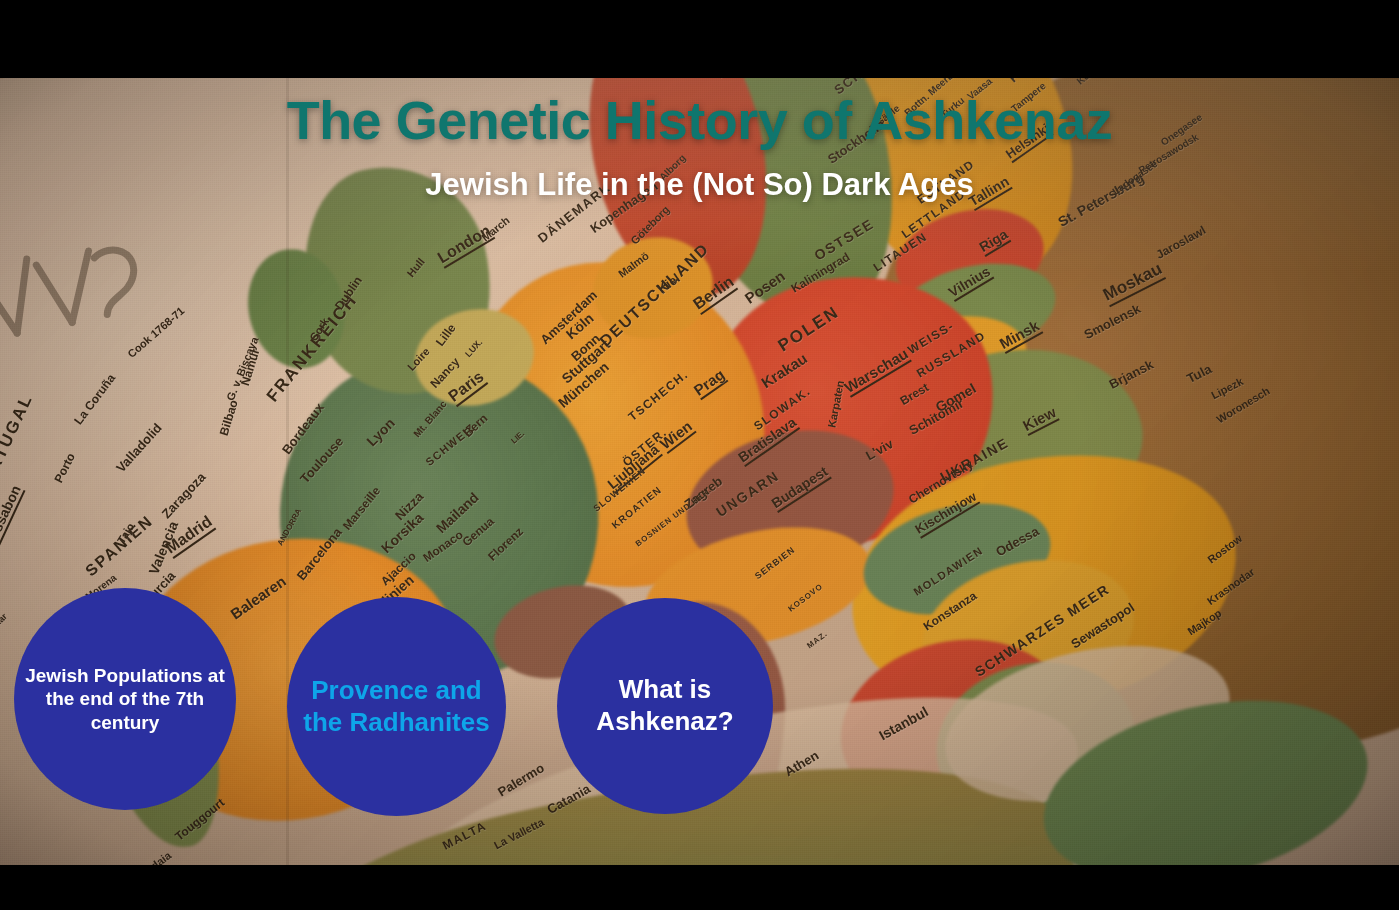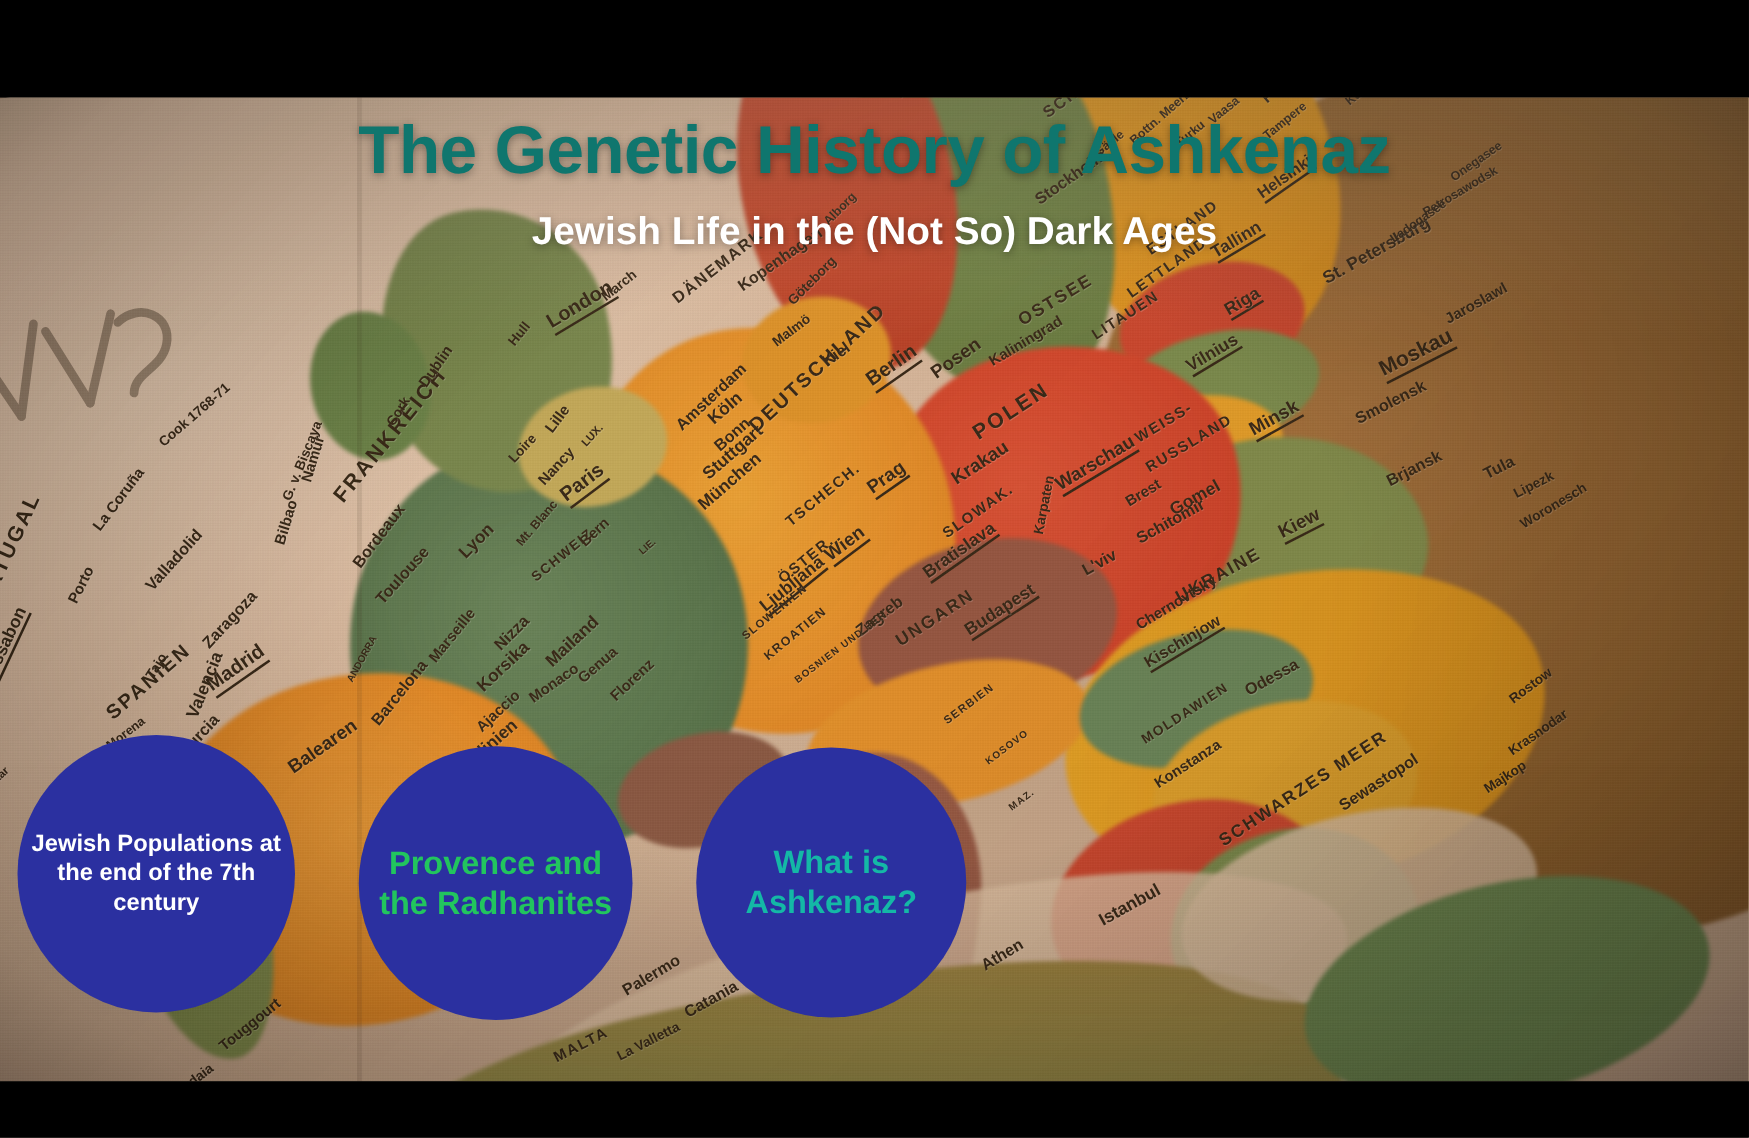--- a/index.html
+++ b/index.html
@@ -562,24 +562,24 @@
 
   <div id="title-block">
     <h1 id="title" style="color: #0f766e;">The Genetic History of Ashkenaz</h1>
     <h2 id="subtitle" style="color: rgb(255, 255, 255);">Jewish Life in the (Not So) Dark Ages</h2>
   </div>
 
   <div id="topics">
     <div class="topic topic-0" style="background: rgb(43, 48, 160); color: rgb(255, 255, 255);">
       <span>Jewish Populations at the end of the 7th century</span>
     </div>
-    <div class="topic topic-1" style="background: rgb(43, 48, 160); color: #22c55e;">
+    <div class="topic topic-1" style="background: rgb(43, 48, 160); color: #0ea5e9;">
       <span>Provence and the Radhanites</span>
     </div>
-    <div class="topic topic-2" style="background: rgb(43, 48, 160); color: #14b8a6;">
+    <div class="topic topic-2" style="background: rgb(43, 48, 160); color: #ffffff;">
       <span>What is Ashkenaz?</span>
     </div>
   </div>
 
   <div class="letterbox" id="letterbox-top" style="background: rgb(0, 0, 0);"></div>
   <div class="letterbox" id="letterbox-bottom" style="background: rgb(0, 0, 0);"></div>
 
 </div>
 
 </body></html>

